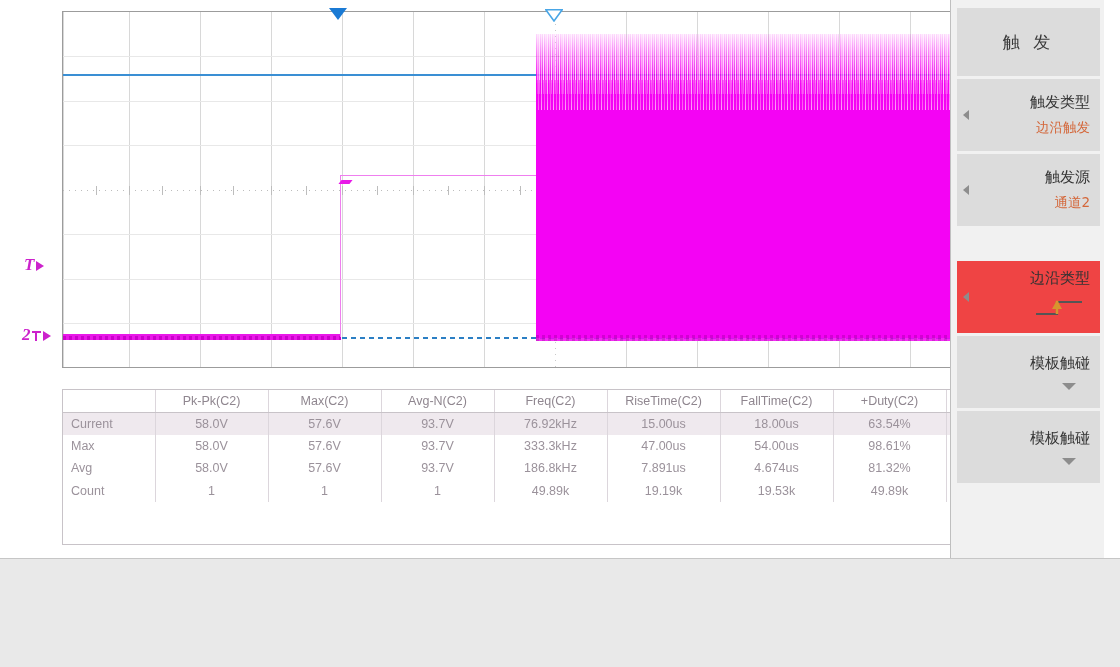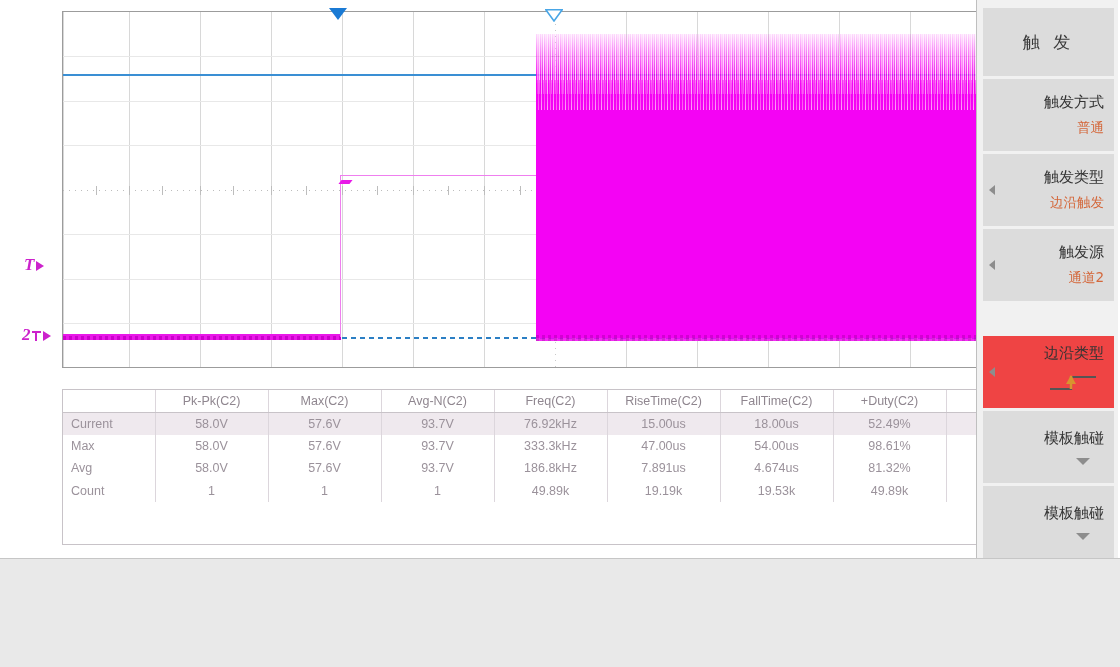--- a/index.html
+++ b/index.html
@@ -166,21 +166,21 @@
   }
   #meas-table th { color: #8f868f; background: #ffffff; border-bottom: 1px solid #c8c3c8;}
   #meas-table td.rowlabel { text-align: left; color: #9b929b; }
   #meas-table tr.alt td { background: #efe9ee; }
   #meas-table col.c0 { width: 92px; }
   #meas-table col.cN { width: 113px; }
   #meas-table col.clast { width: 72px; }
 
   
   #sidebar {
-    position: absolute; right: 2px; top: 0; width: 142px; height: 558px;
+    position: absolute; right: 16px; top: 0; width: 154px; height: 558px;
     background: #f1f1f1;
     border-left: 1px solid #bfbfbf;
   }
   #sidebar-title {
     height: 68px; margin: 8px 4px 2px 6px;
     background: #dcdcdc;
     display: flex; align-items: center; justify-content: center;
     font-size: 17px; color: #3a3a3a; letter-spacing: 4px;
     font-family: "DejaVu Sans", sans-serif;
   }
@@ -338,21 +338,21 @@
         </thead>
         <tbody>
           <tr class="alt">
             <td class="rowlabel">Current</td>
             <td>58.0V</td>
             <td>57.6V</td>
             <td>93.7V</td>
             <td>76.92kHz</td>
             <td>15.00us</td>
             <td>18.00us</td>
-            <td>52.49%</td>
+            <td>63.54%</td>
             <td></td>
           </tr>
           <tr>
             <td class="rowlabel">Max</td>
             <td>58.0V</td>
             <td>57.6V</td>
             <td>93.7V</td>
             <td>333.3kHz</td>
             <td>47.00us</td>
             <td>54.00us</td>
@@ -382,24 +382,20 @@
             <td></td>
           </tr>
         </tbody>
       </table>
     </div>
   </div>
 
   <div id="sidebar">
     <div id="sidebar-title">触 发</div>
 
-    <div class="menu-item">
-      <div class="mi-label">触发方式</div>
-      <div class="mi-value">普通</div>
-    </div>
 
     <div class="menu-item">
       <span class="mi-caret-left"></span>
       <div class="mi-label">触发类型</div>
       <div class="mi-value">边沿触发</div>
     </div>
 
     <div class="menu-item">
       <span class="mi-caret-left"></span>
       <div class="mi-label">触发源</div>

